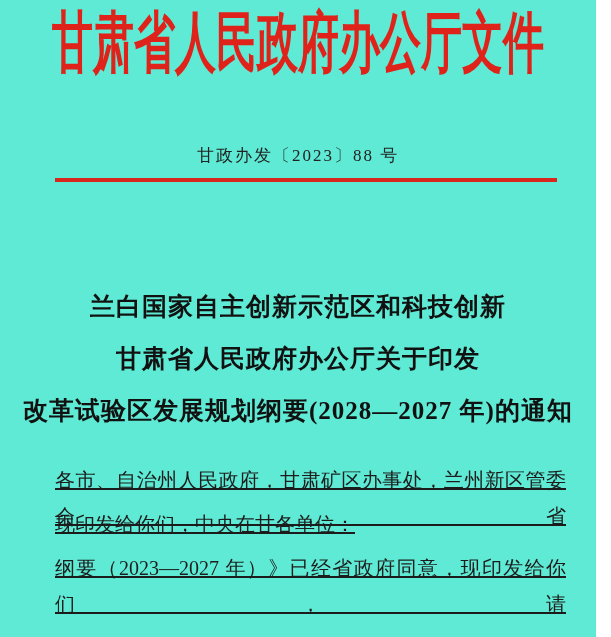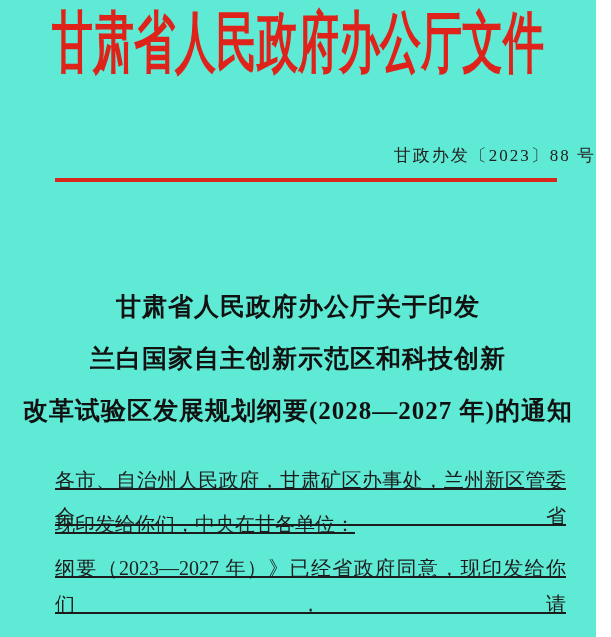--- a/index.html
+++ b/index.html
@@ -35,21 +35,21 @@
     color: #e0231a;
     letter-spacing: 0px;
   }
 
   
   .doc-number {
     position: absolute;
     top: 144px;
     left: 0;
     right: 0;
-    text-align: right;
+    text-align: center;
     font-size: 17px;
     line-height: 24px;
     letter-spacing: 2px;
     color: #222222;
   }
 
   
   .red-line {
     position: absolute;
     top: 178px;
@@ -109,22 +109,22 @@
 
   <div class="red-head">
     <span class="stretch">甘肃省人民政府办公厅文件</span>
   </div>
 
   <div class="doc-number">甘政办发〔2023〕88 号</div>
 
   <div class="red-line"></div>
 
   <div class="title-block">
+    <div class="title-line">兰白国家自主创新示范区和科技创新</div>
     <div class="title-line">甘肃省人民政府办公厅关于印发</div>
-    <div class="title-line">兰白国家自主创新示范区和科技创新</div>
     <div class="title-line">改革试验区发展规划纲要(2028—2027 年)的通知</div>
   </div>
 
   <div class="body-block">
     <div class="body-line justify">各市、自治州人民政府，甘肃矿区办事处，兰州新区管委会，省</div>
     <div class="body-line">现印发给你们，中央在甘各单位：</div>
     <div class="body-line justify">纲要（2023—2027 年）》已经省政府同意，现印发给你们，请</div>
   </div>
 
 </div>

